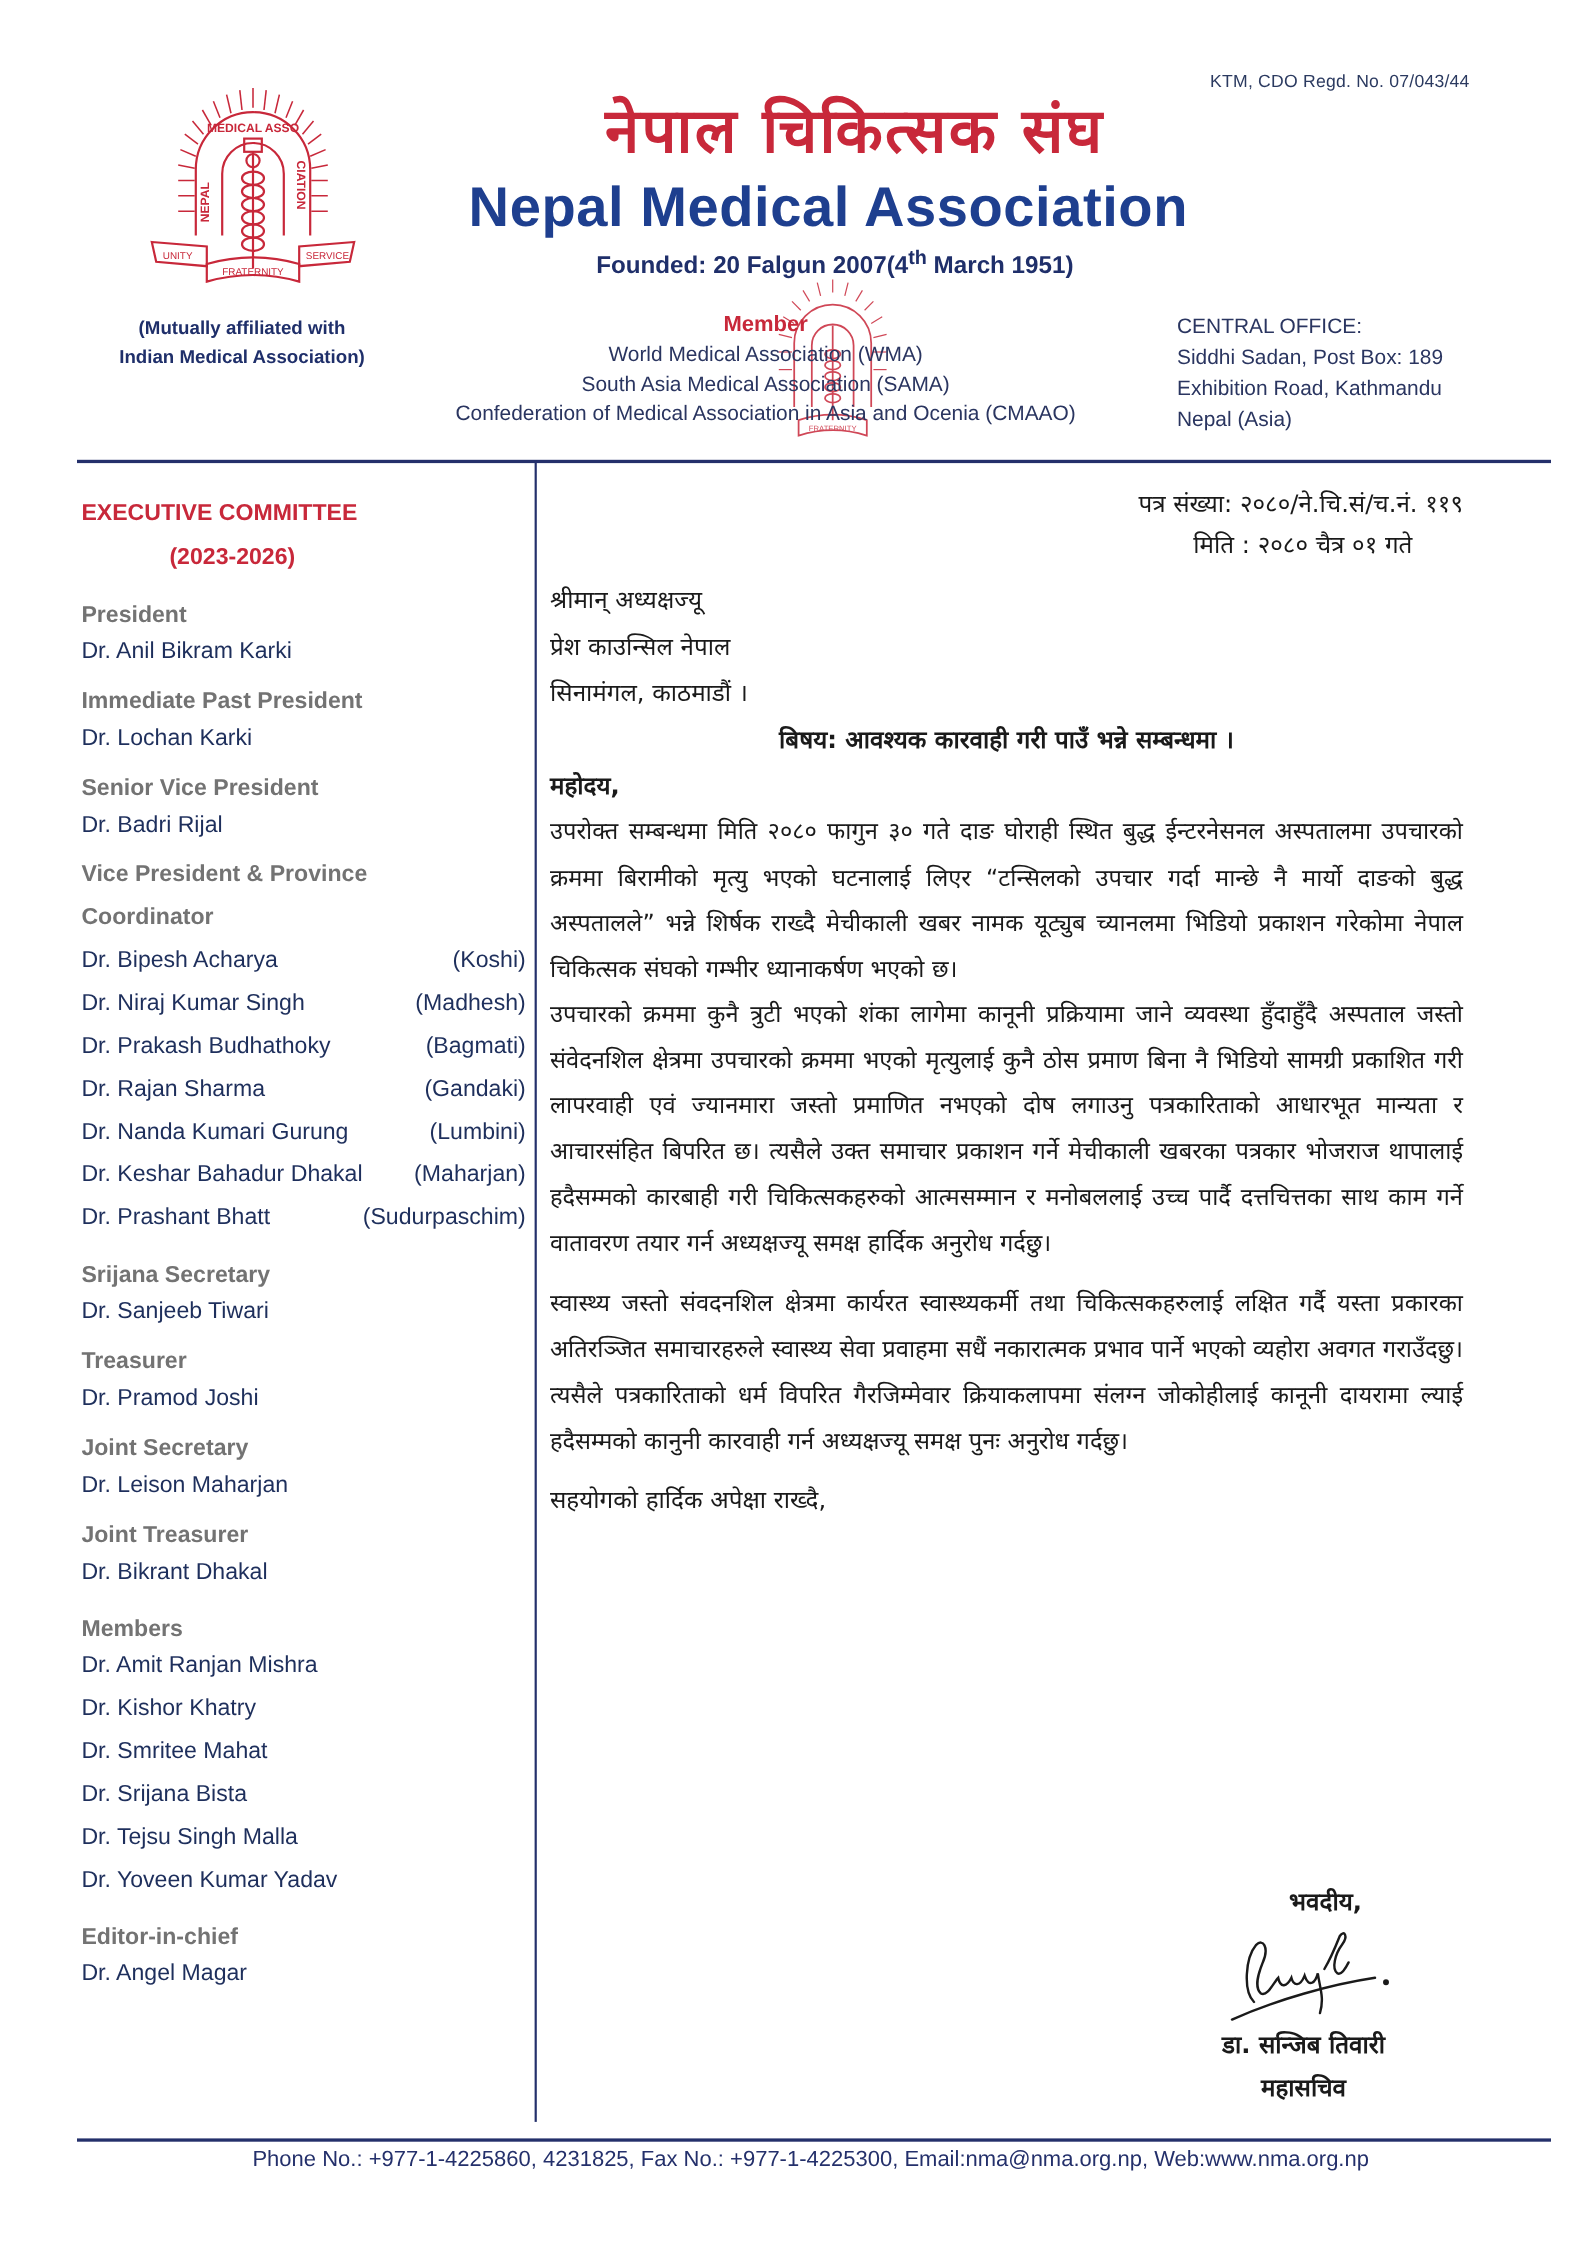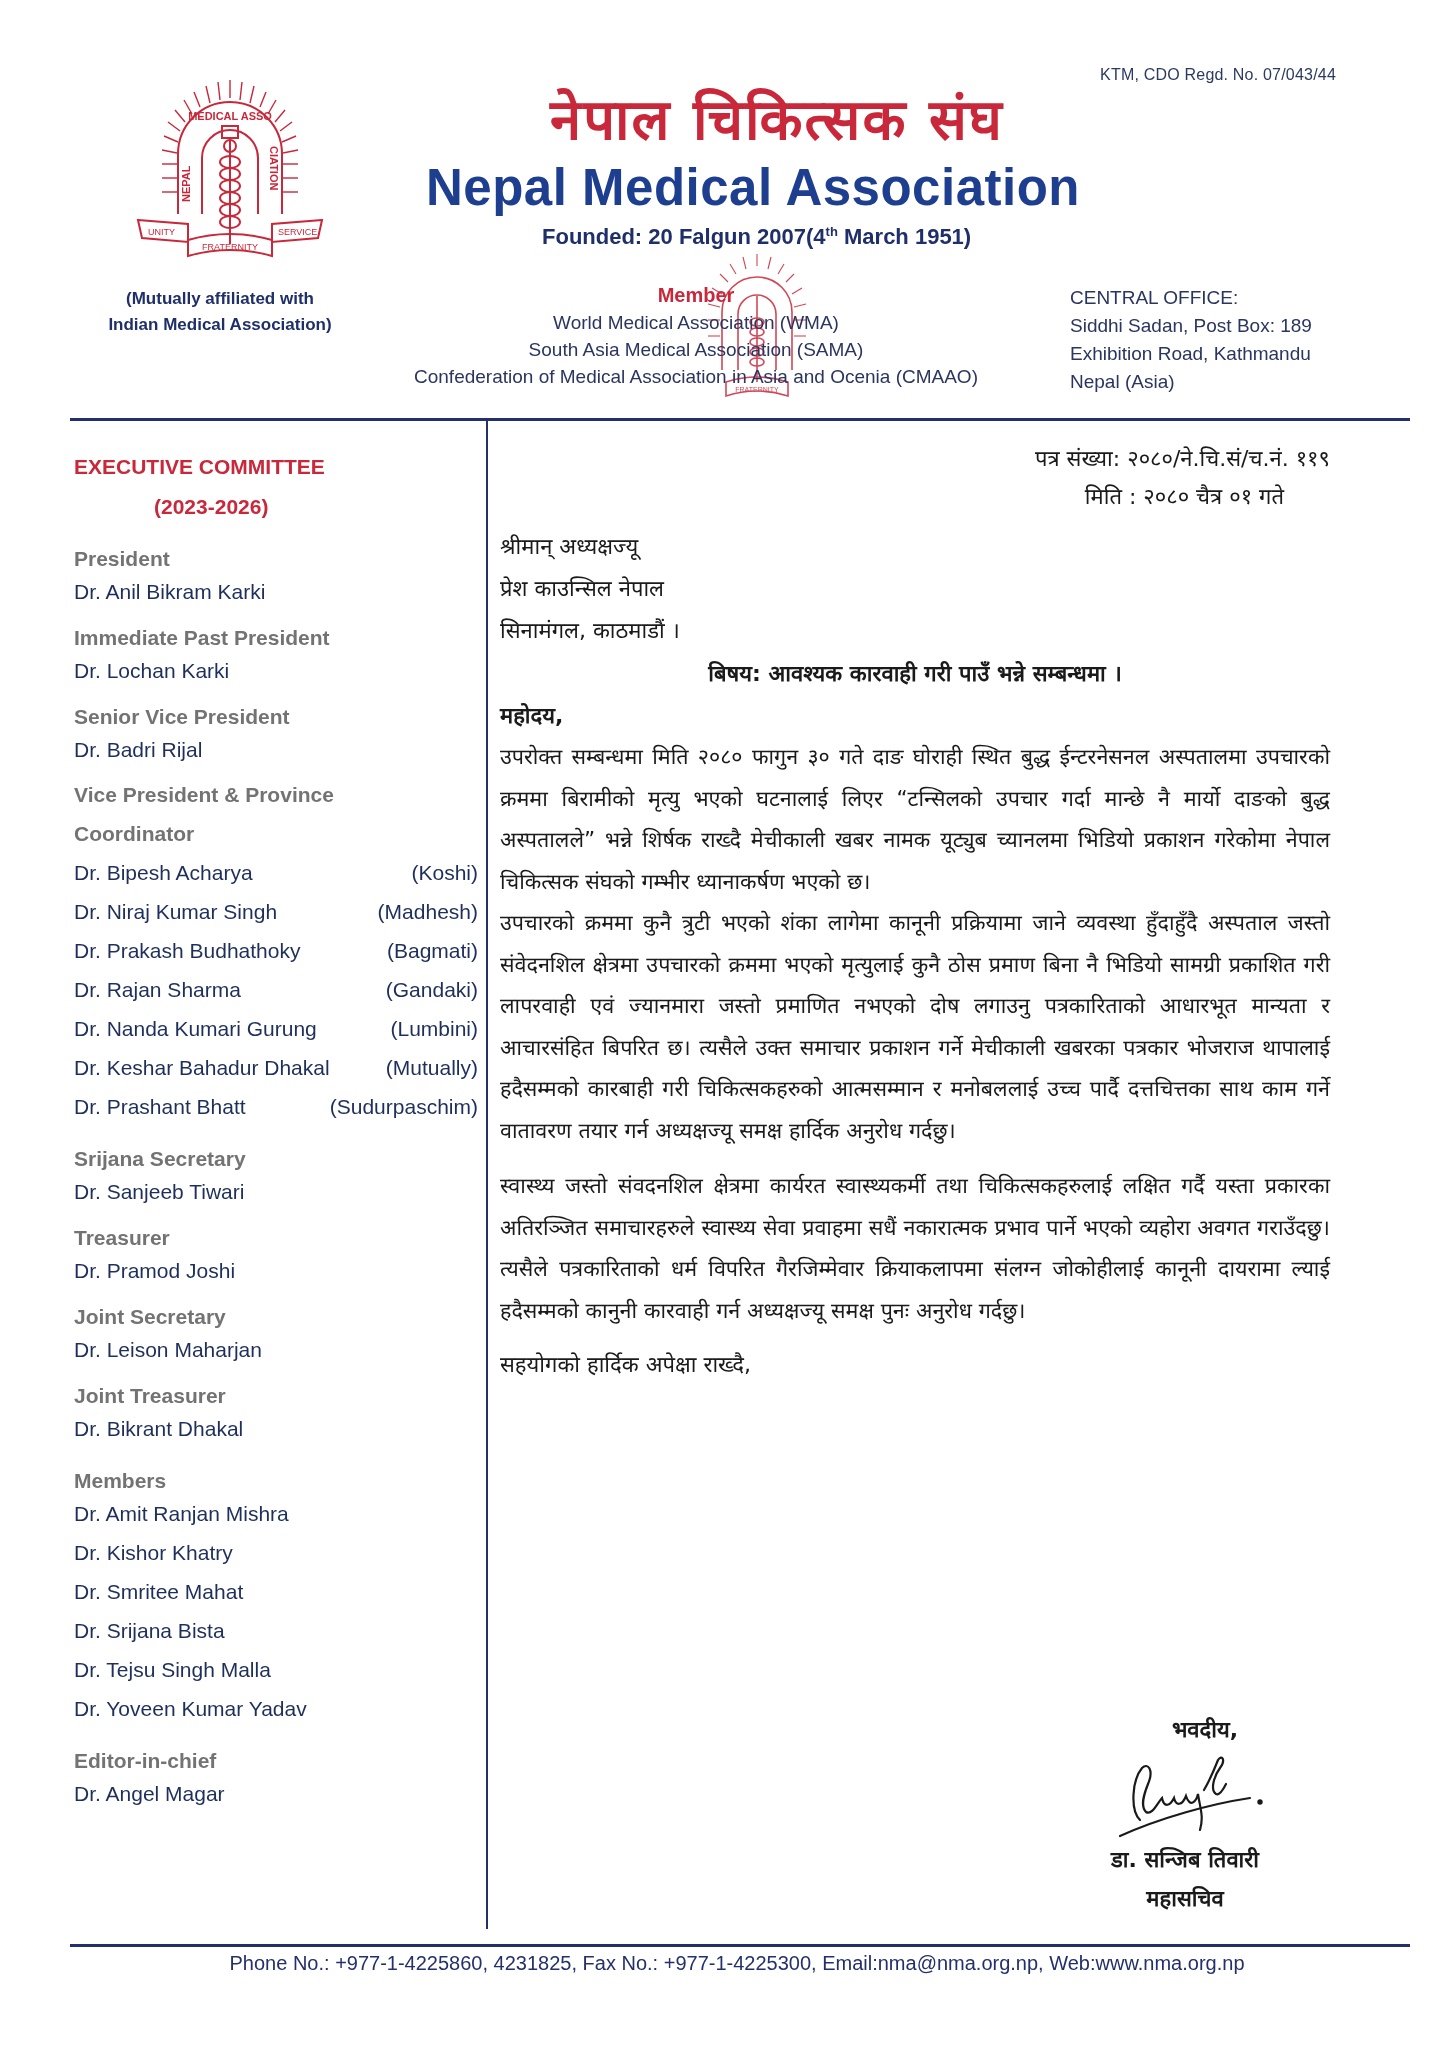--- a/index.html
+++ b/index.html
@@ -7,21 +7,21 @@
   body { position: relative; font-family: "Liberation Sans", sans-serif; color: #1e2f5c; }
 
   .regd { position: absolute; top: 66px; right: 108px; font-size: 16px; color: #2b3a60; letter-spacing: 0.2px; }
 
   .logo-main { position: absolute; left: 130px; top: 74px; width: 200px; height: 196px; }
   .affil { position: absolute; left: 80px; top: 286px; width: 280px; text-align: center; font-weight: bold; font-size: 17px; line-height: 26px; color: #1f2f6a; }
 
   .title-np { position: absolute; left: 0; width: 1444px; top: 88px; text-align: center; padding-left: 110px; font-family: "DejaVu Sans", sans-serif; font-size: 56px; color: #c8283a; font-weight: bold; line-height: 64px; letter-spacing: 2px; }
   .title-en { position: absolute; left: 426px; top: 158px; font-size: 51px; font-weight: bold; color: #1e3f8f; letter-spacing: 0.5px; }
   .founded { position: absolute; left: 542px; top: 224px; font-size: 22px; font-weight: bold; color: #1f2f6a; }
-  .founded sup { font-size: 13px; }
+  .founded sup { font-size: 18px; }
 
   .logo-watermark { position: absolute; left: 698px; top: 252px; width: 118px; height: 160px; opacity: 0.85; }
 
   .members { position: absolute; left: 336px; top: 282px; width: 720px; text-align: center; font-size: 19px; line-height: 27px; color: #2a3560; }
   .members .mh { color: #c8283a; font-weight: bold; font-size: 20px; }
 
   .office { position: absolute; left: 1070px; top: 284px; font-size: 19px; line-height: 28px; color: #2a3560; }
 
   .hr-top { position: absolute; left: 70px; top: 418px; width: 1340px; height: 3px; background: #24306b; }
   .vr { position: absolute; left: 486px; top: 419px; width: 2px; height: 1510px; background: #24306b; }
@@ -206,21 +206,21 @@
   <div class="person">
       <span>Dr. Rajan Sharma</span>
       <span class="prov">(Gandaki)</span>
     </div>
   <div class="person">
       <span>Dr. Nanda Kumari Gurung</span>
       <span class="prov">(Lumbini)</span>
     </div>
   <div class="person">
       <span>Dr. Keshar Bahadur Dhakal</span>
-      <span class="prov">(Mutually)</span>
+      <span class="prov">(Maharjan)</span>
     </div>
   <div class="person">
       <span>Dr. Prashant Bhatt</span>
       <span class="prov">(Sudurpaschim)</span>
     </div>
 
   <div class="role" style="margin-top:20px">Srijana Secretary</div>
   <div class="person">
       <span>Dr. Sanjeeb Tiwari</span>
     </div>

